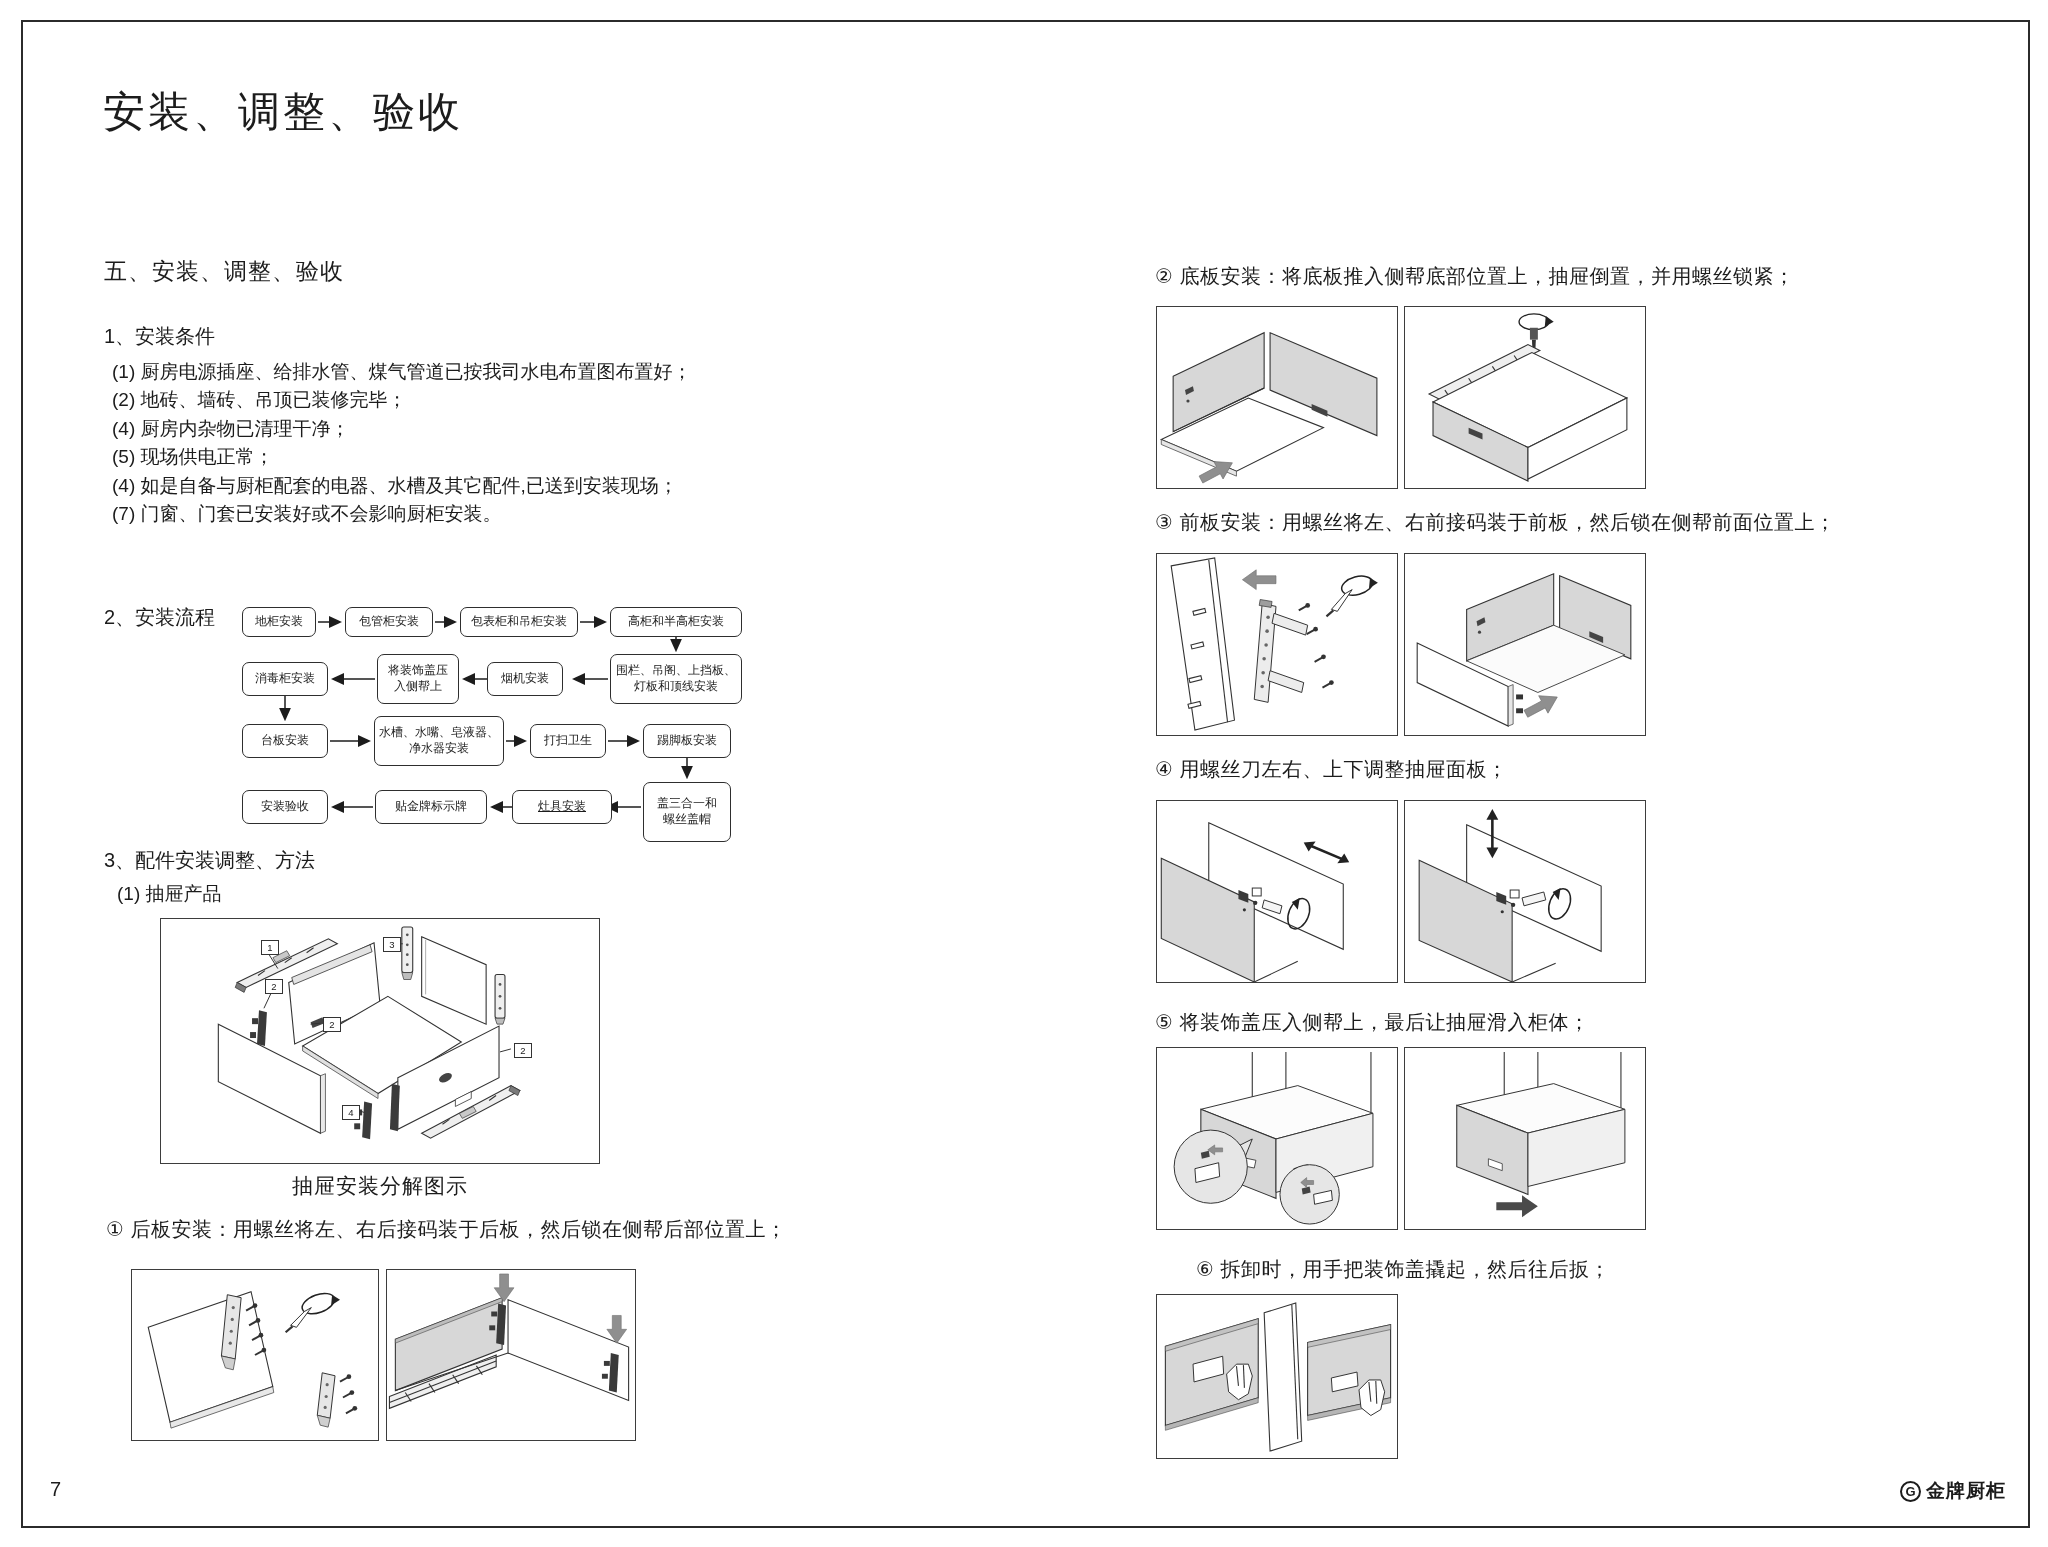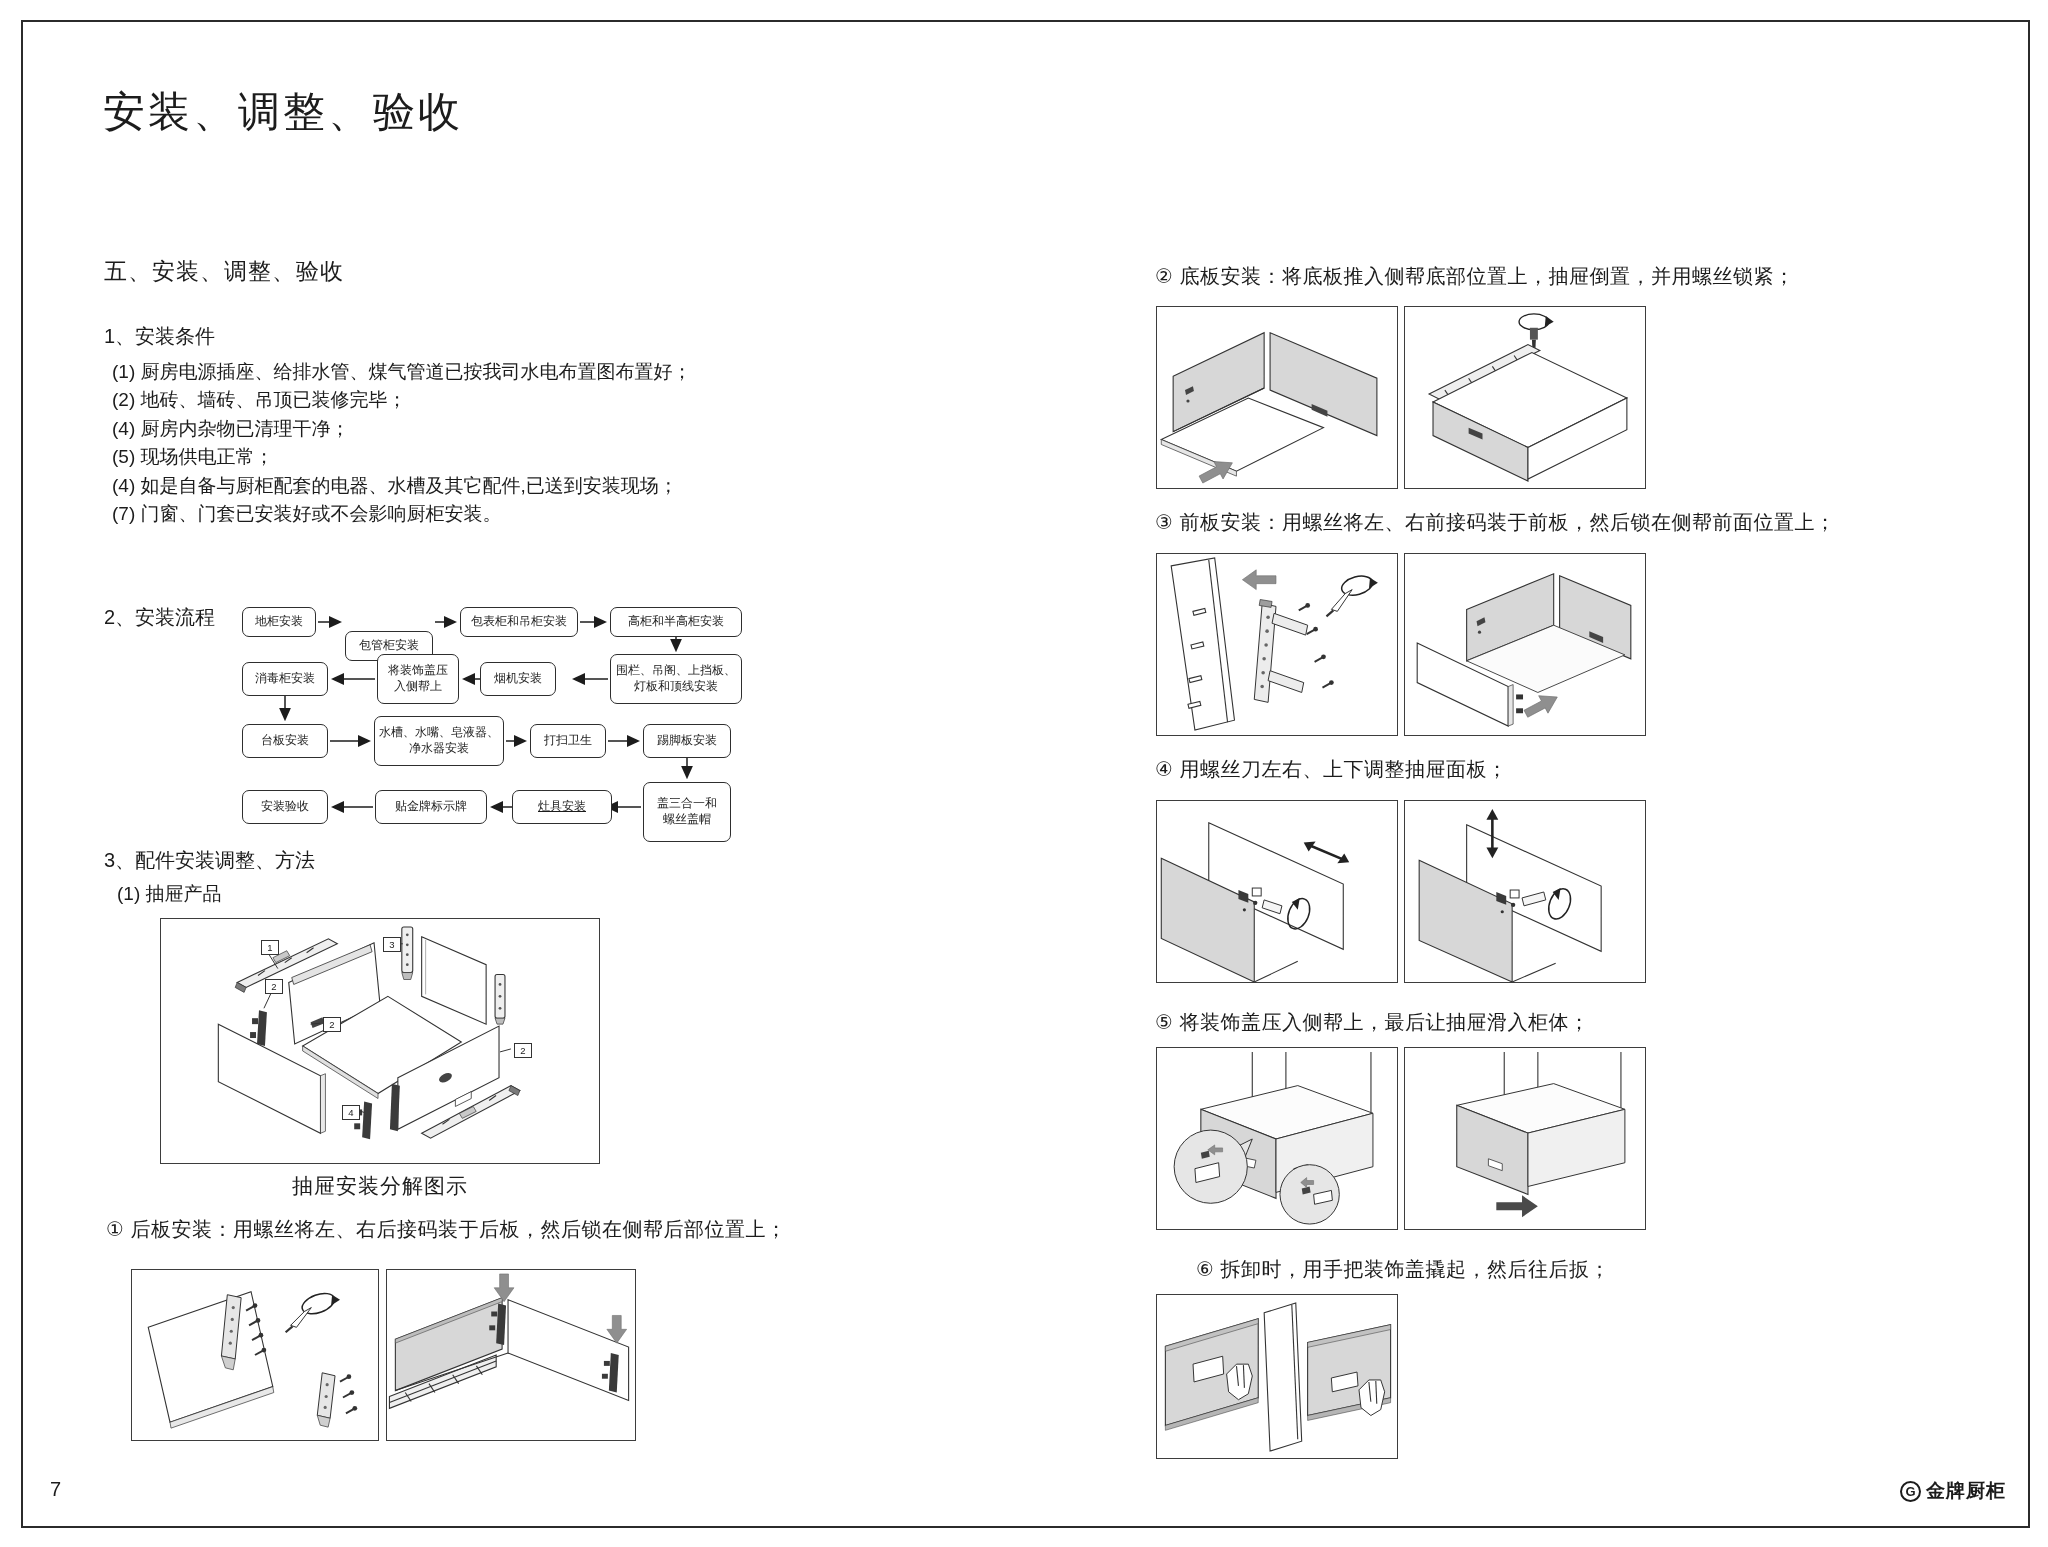--- a/index.html
+++ b/index.html
@@ -99,25 +99,25 @@
         <line x1="96" y1="140" x2="135" y2="140" marker-end="url(#ah)"></line>
         <line x1="272" y1="140" x2="291" y2="140" marker-end="url(#ah)"></line>
         <line x1="374" y1="140" x2="404" y2="140" marker-end="url(#ah)"></line>
         <line x1="453" y1="157" x2="453" y2="176" marker-end="url(#ah)"></line>
         <line x1="407" y1="206" x2="373" y2="206" marker-end="url(#ah)"></line>
         <line x1="284" y1="206" x2="258" y2="206" marker-end="url(#ah)"></line>
         <line x1="139" y1="206" x2="99" y2="206" marker-end="url(#ah)"></line>
       </g>
     </svg>
     <div class="fc-node fc-one" style="left:8px;top:6px;width:74px;height:30px;">地柜安装</div>
-    <div class="fc-node fc-one" style="left:111px;top:6px;width:88px;height:30px;margin-top:24px;">包管柜安装</div>
+    <div class="fc-node fc-one" style="left:111px;top:6px;width:88px;height:30px;">包管柜安装</div>
     <div class="fc-node fc-one" style="left:226px;top:6px;width:118px;height:30px;">包表柜和吊柜安装</div>
     <div class="fc-node fc-one" style="left:376px;top:6px;width:132px;height:30px;">高柜和半高柜安装</div>
     <div class="fc-node" style="left:376px;top:53px;width:132px;height:50px;">围栏、吊阁、上挡板、灯板和顶线安装</div>
-    <div class="fc-node fc-one" style="left:246px;top:61px;width:76px;height:34px;">烟机安装</div>
+    <div class="fc-node fc-one" style="left:253px;top:61px;width:76px;height:34px;">烟机安装</div>
     <div class="fc-node" style="left:143px;top:53px;width:82px;height:50px;padding:1px 5px;">将装饰盖压入侧帮上</div>
     <div class="fc-node fc-one" style="left:8px;top:61px;width:86px;height:34px;">消毒柜安装</div>
     <div class="fc-node fc-one" style="left:8px;top:123px;width:86px;height:34px;">台板安装</div>
     <div class="fc-node" style="left:140px;top:115px;width:130px;height:50px;padding:1px 3px;">水槽、水嘴、皂液器、净水器安装</div>
     <div class="fc-node fc-one" style="left:296px;top:123px;width:76px;height:34px;">打扫卫生</div>
     <div class="fc-node fc-one" style="left:409px;top:123px;width:88px;height:34px;">踢脚板安装</div>
     <div class="fc-node" style="left:409px;top:181px;width:88px;height:60px;padding:1px 8px;">盖三合一和螺丝盖帽</div>
     <div class="fc-node fc-one" style="left:278px;top:189px;width:100px;height:34px;text-decoration:underline;">灶具安装</div>
     <div class="fc-node fc-one" style="left:141px;top:189px;width:112px;height:34px;">贴金牌标示牌</div>
     <div class="fc-node fc-one" style="left:8px;top:189px;width:86px;height:34px;">安装验收</div>

